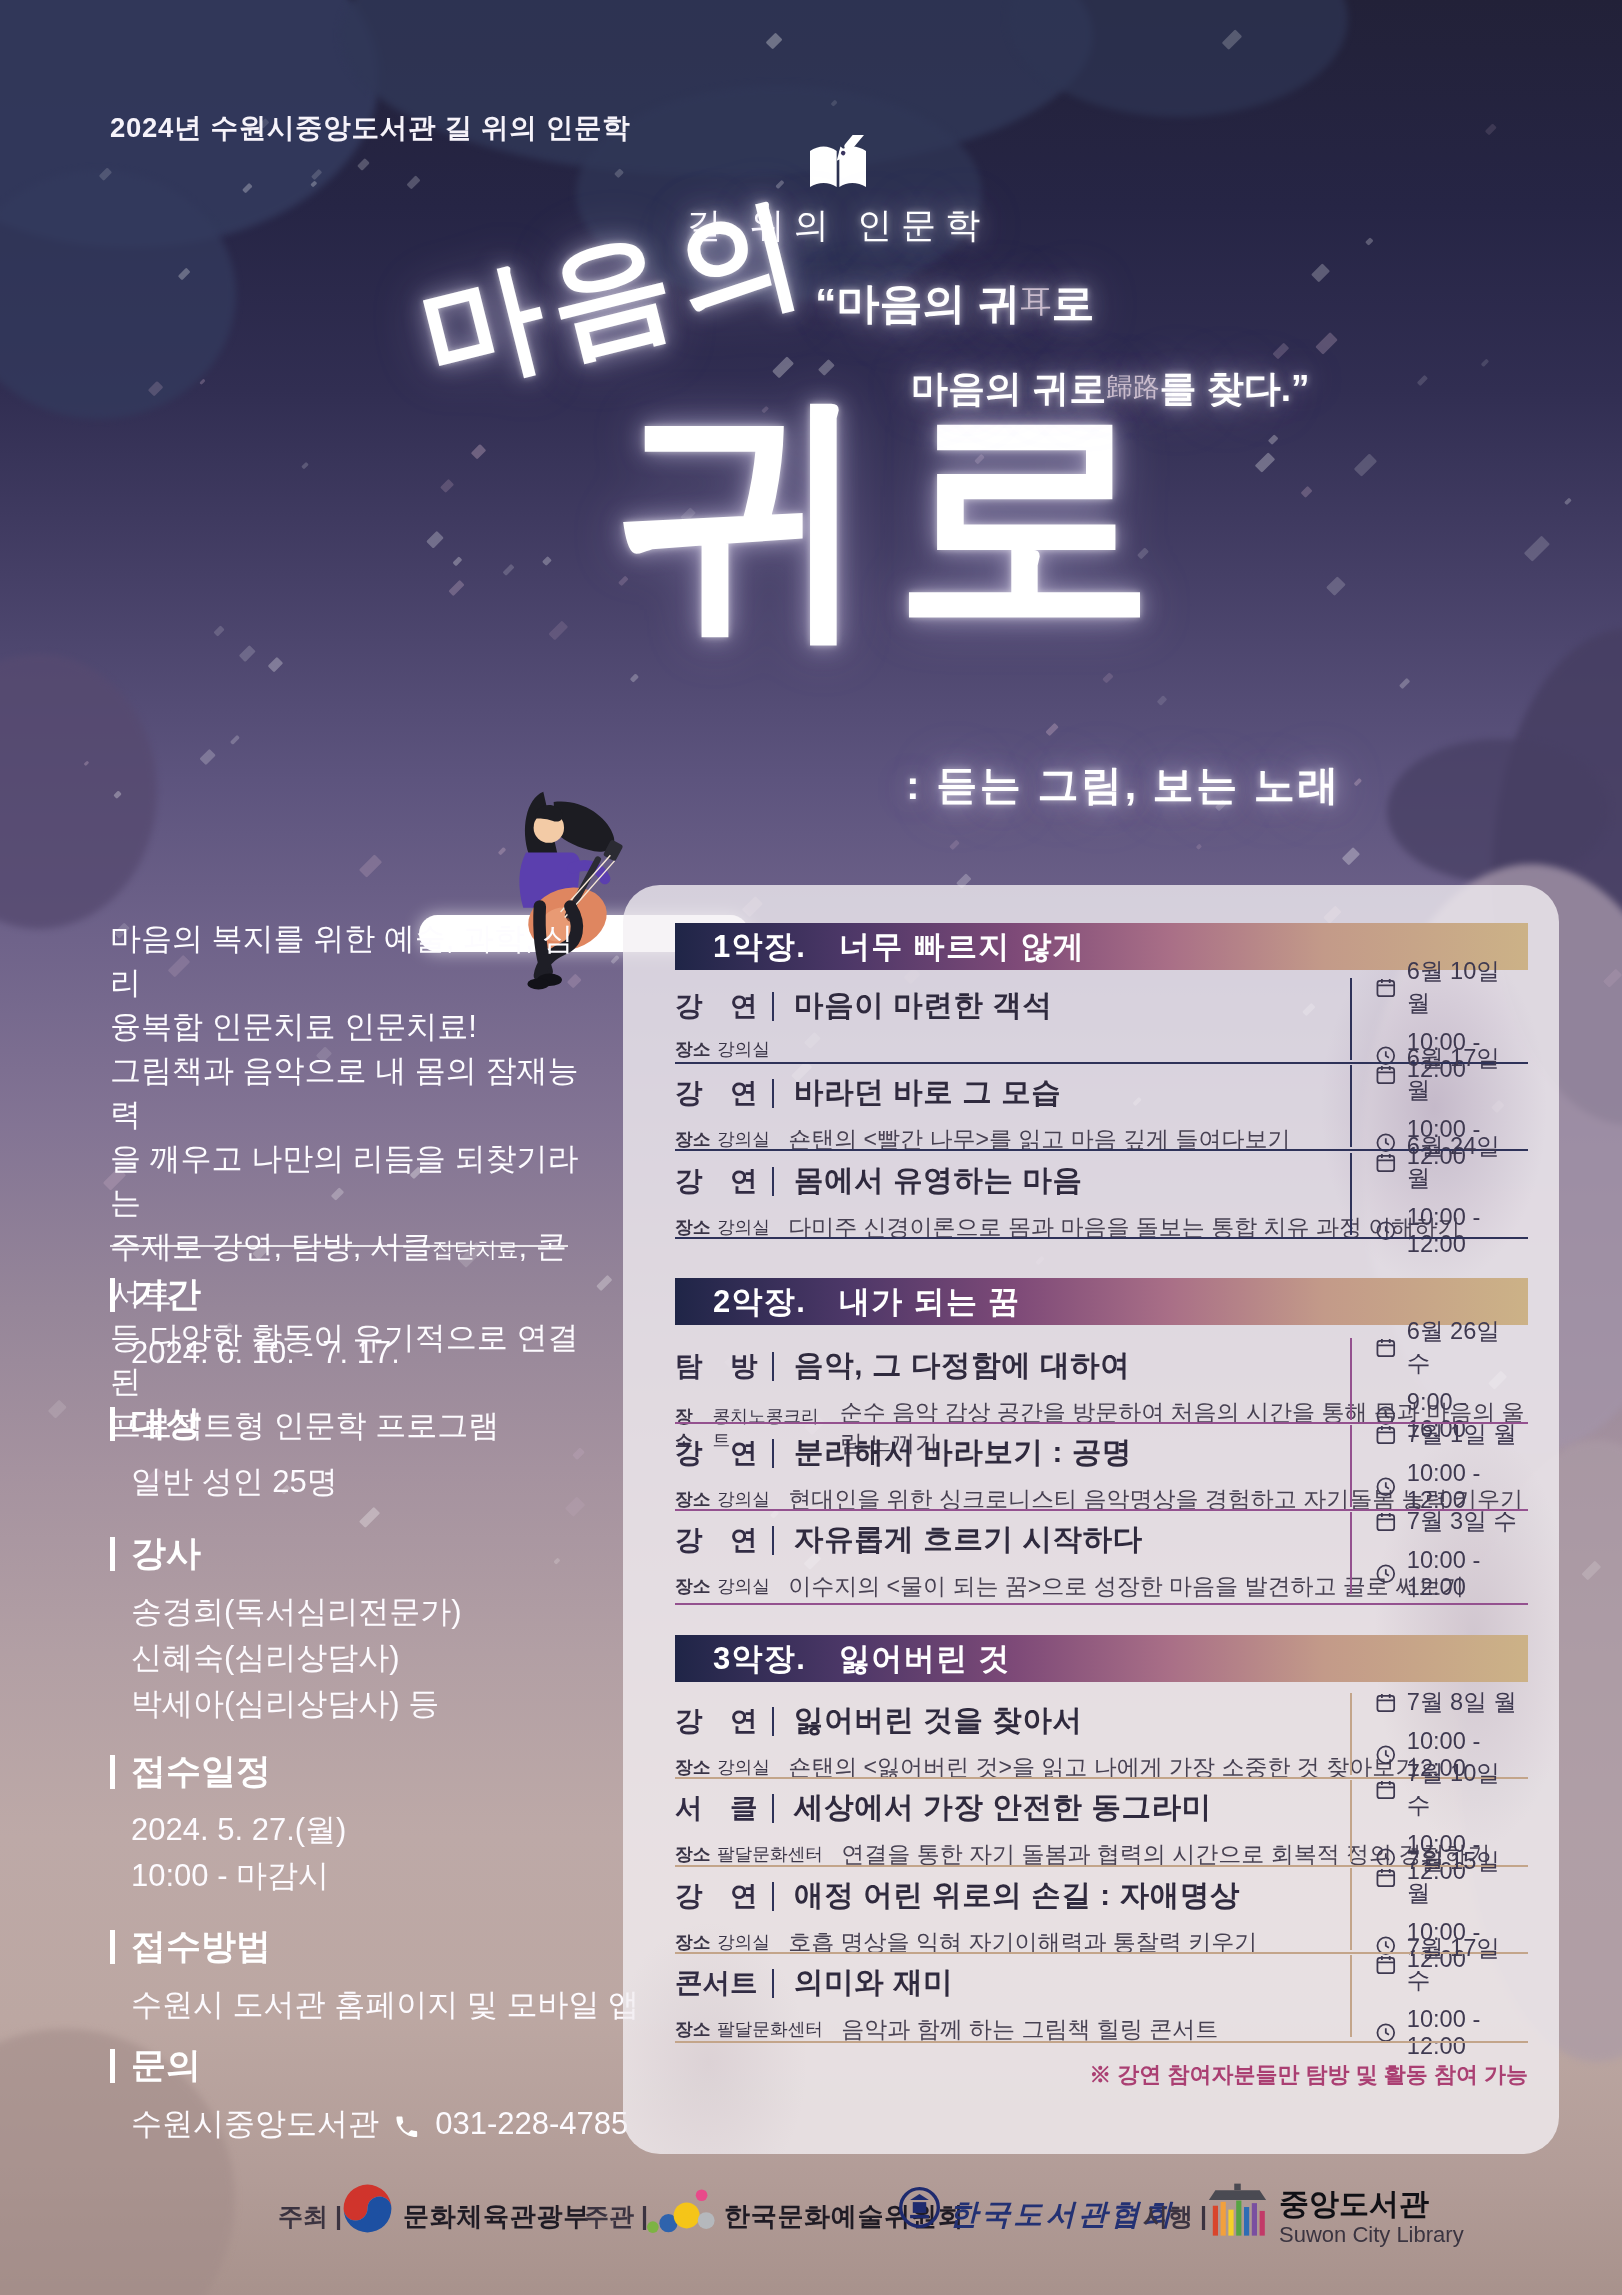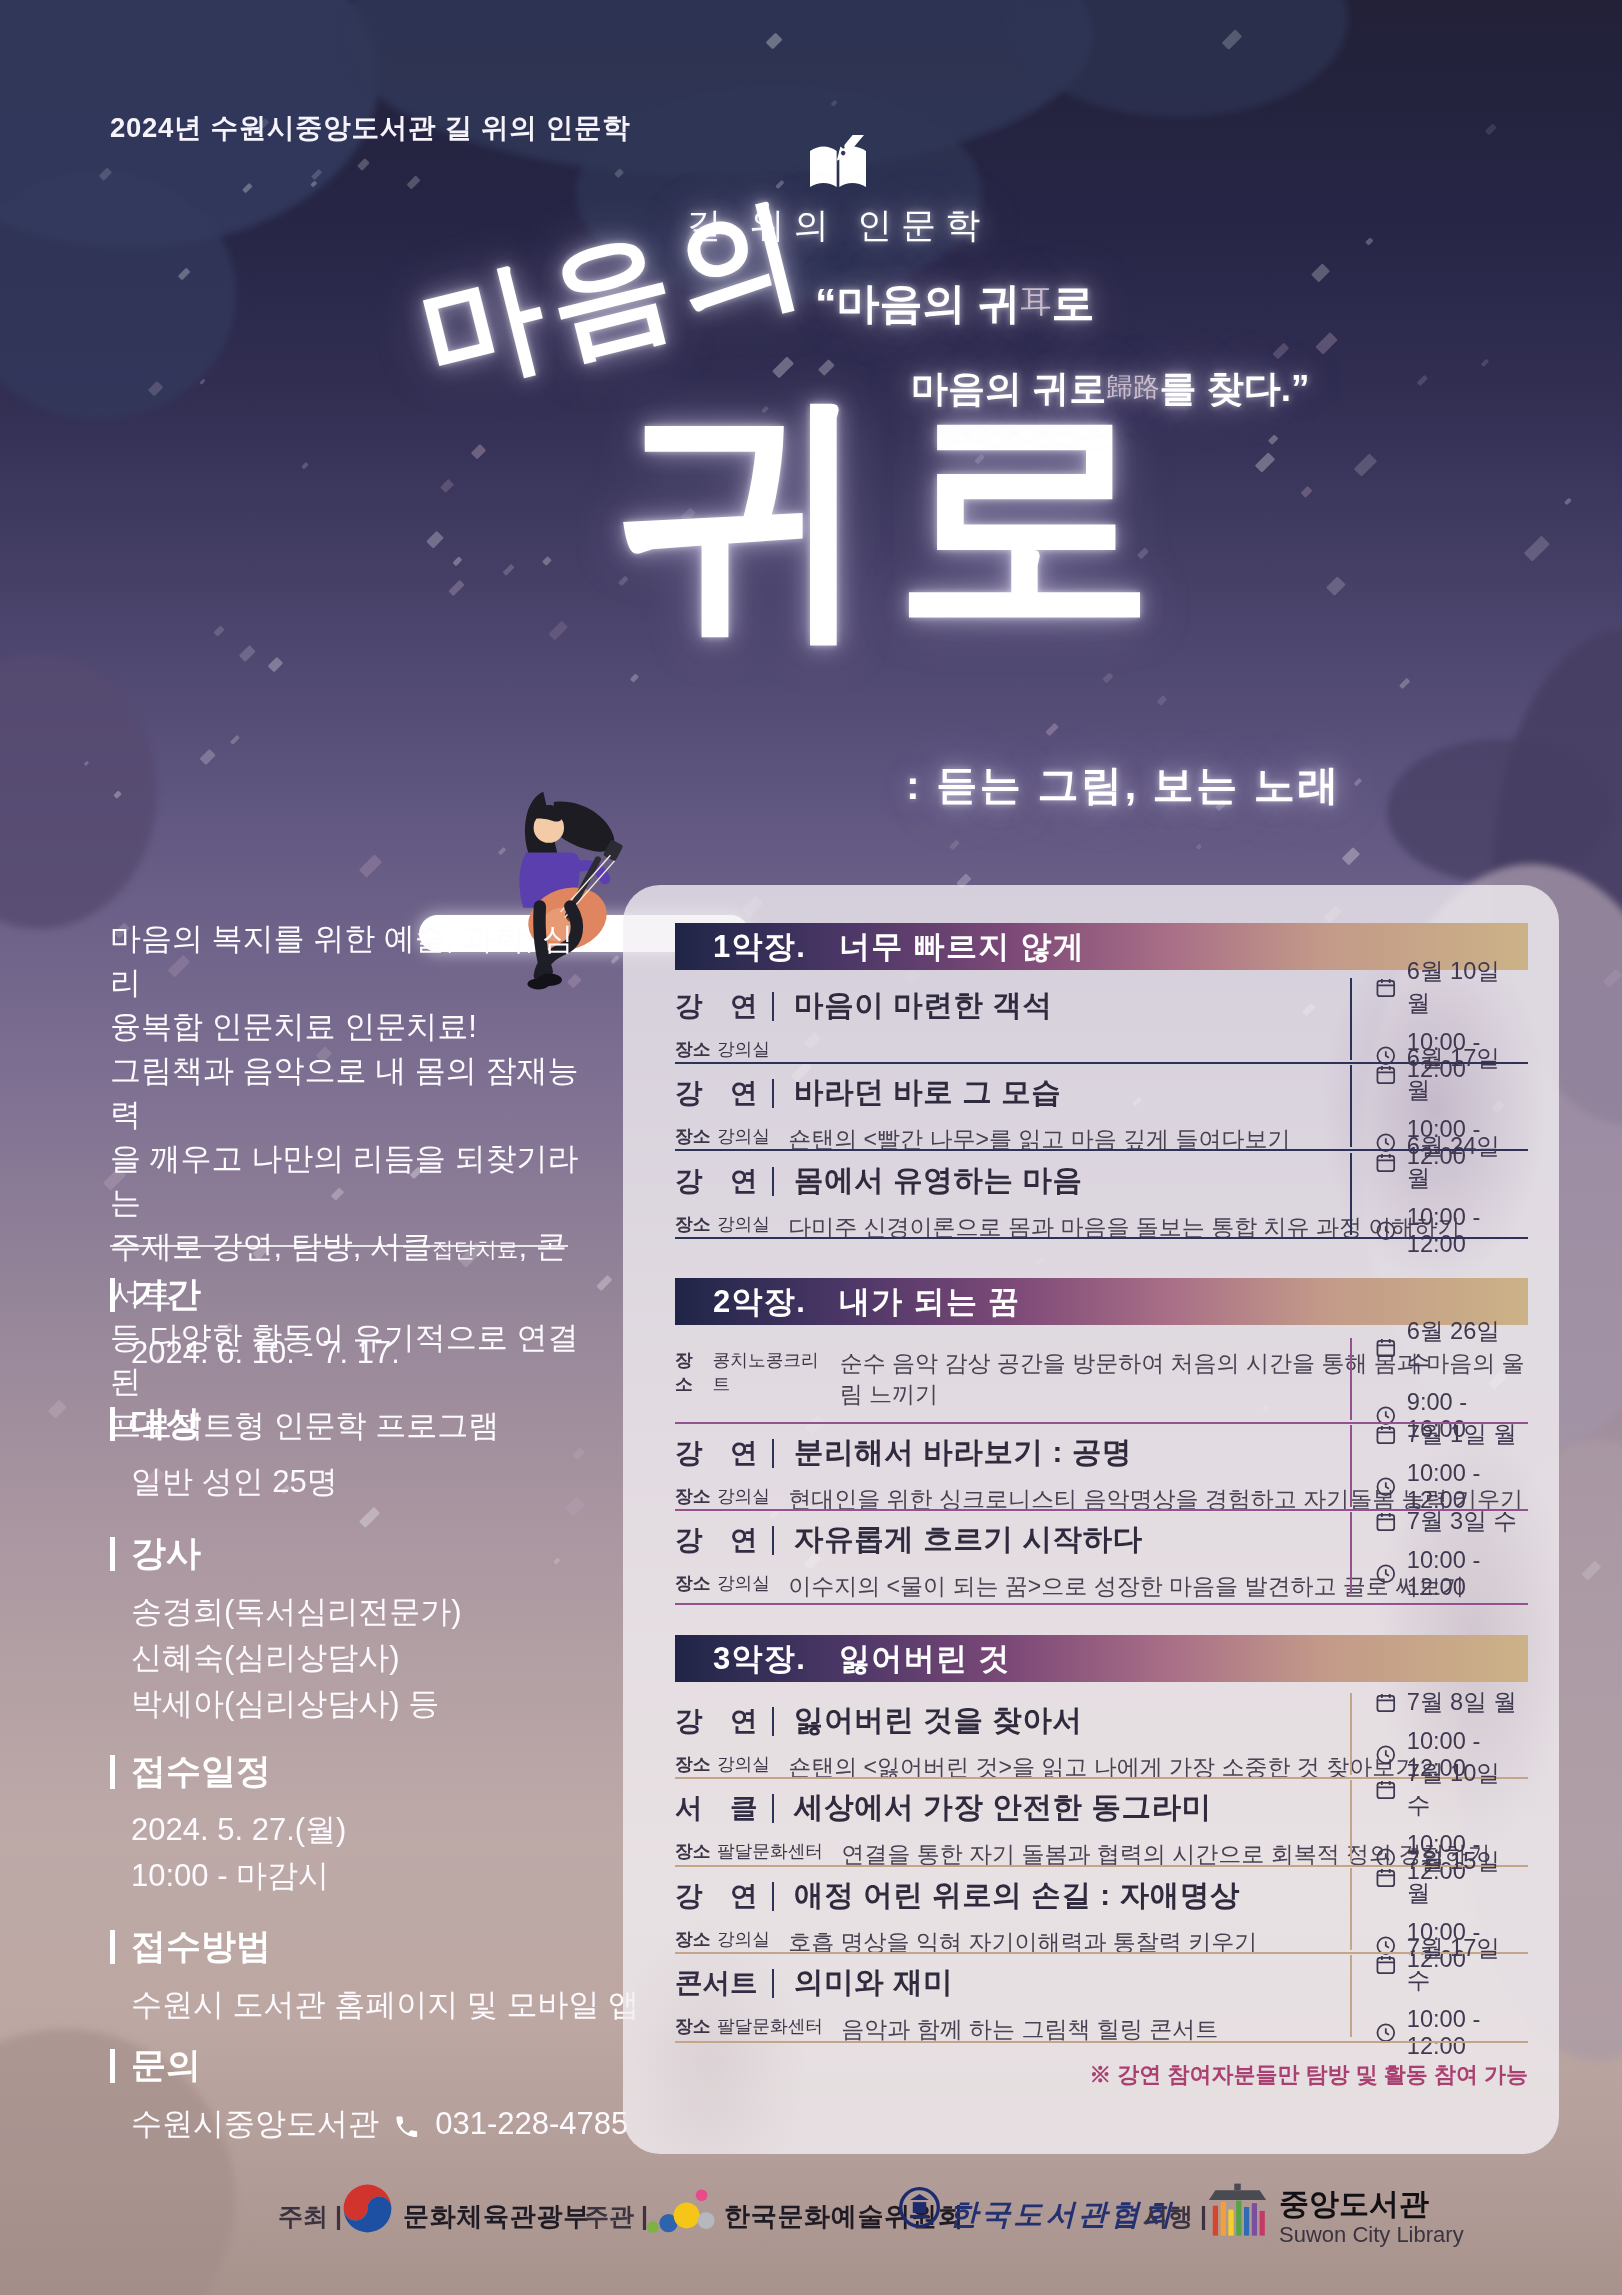--- a/index.html
+++ b/index.html
@@ -62,21 +62,21 @@
   .pt3{left:-52px;top:982px;width:275px;height:393px;background:radial-gradient(closest-side,rgba(170,150,160,.18),transparent 72%);}
   .shead{position:absolute;left:52px;width:853px;height:47px;display:flex;align-items:center;
          padding-left:38px;box-sizing:border-box;color:#fff;font-weight:bold;font-size:31px;letter-spacing:1.3px;
          background:linear-gradient(90deg,#1f2547 0%,#4c3767 20%,#7e4a78 40%,#a96f87 58%,#c39a89 76%,#ccb287 100%);}
   .shead .snum{margin-right:33px;}
   .row{position:absolute;left:52px;width:853px;height:84px;}
   .row-line1{display:flex;align-items:center;margin-top:9.2px;}
   .rtype{font-size:27.5px;font-weight:bold;color:#322c44;min-width:93px;}
   .rbar{width:2.6px;height:29px;background:#2e3259;margin:0 19.6px 0 3.9px;}
   .rtitle{font-size:29.4px;font-weight:bold;color:#2f2a3e;letter-spacing:0.7px;}
-  .row-line2{display:flex;align-items:flex-start;margin-top:10.5px;}
+  .row-line2{display:flex;align-items:center;margin-top:10.5px;}
   .rplace-label{font-size:17.7px;font-weight:bold;color:#3a3547;margin-right:6.5px;}
   .rplace{font-size:17.7px;color:#3a3547;margin-right:18.3px;}
   .rdesc{font-size:23px;color:#474152;}
   .rdate{position:absolute;left:675px;top:1.3px;bottom:1.3px;padding-left:22px;
          display:flex;flex-direction:column;justify-content:center;gap:9.2px;}
   .rdate-line{display:flex;align-items:center;gap:9.2px;font-size:23.6px;color:#3e3950;}
   .rdate-line svg{flex:0 0 auto;}
   .hline{position:absolute;left:52px;width:853px;height:2px;}
   .sec1 .rdate{border-left:2px solid #2e3259;}
   .sec2 .rdate{border-left:2px solid #94518f;}
@@ -423,20 +423,25 @@
       </div>
     </div>
     <div class="hline hl1" style="top:352px"></div>
 
     <div class="shead" style="top:393px">
       <span class="snum">2악장.</span>
       <span>내가 되는 꿈</span>
     </div>
 
     <div class="row sec2" style="top:452px">
+      <div class="row-line1">
+        <span class="rtype">탐　방</span>
+        <span class="rbar"></span>
+        <span class="rtitle">음악, 그 다정함에 대하여</span>
+      </div>
       <div class="row-line2">
         <span class="rplace-label">장소</span>
         <span class="rplace">콩치노콩크리트</span>
         <span class="rdesc">순수 음악 감상 공간을 방문하여 처음의 시간을 통해 몸과 마음의 울림 느끼기</span>
       </div>
       <div class="rdate">
         <div class="rdate-line">
           <svg width="23.6" height="23.6" viewBox="0 0 24 24" fill="none" stroke="#3e3950" stroke-width="1.8">
               <rect x="3.5" y="5" width="17" height="15.5" rx="2.5"></rect>
               <path d="M3.5 9.5h17M8 3v4M16 3v4"></path>

